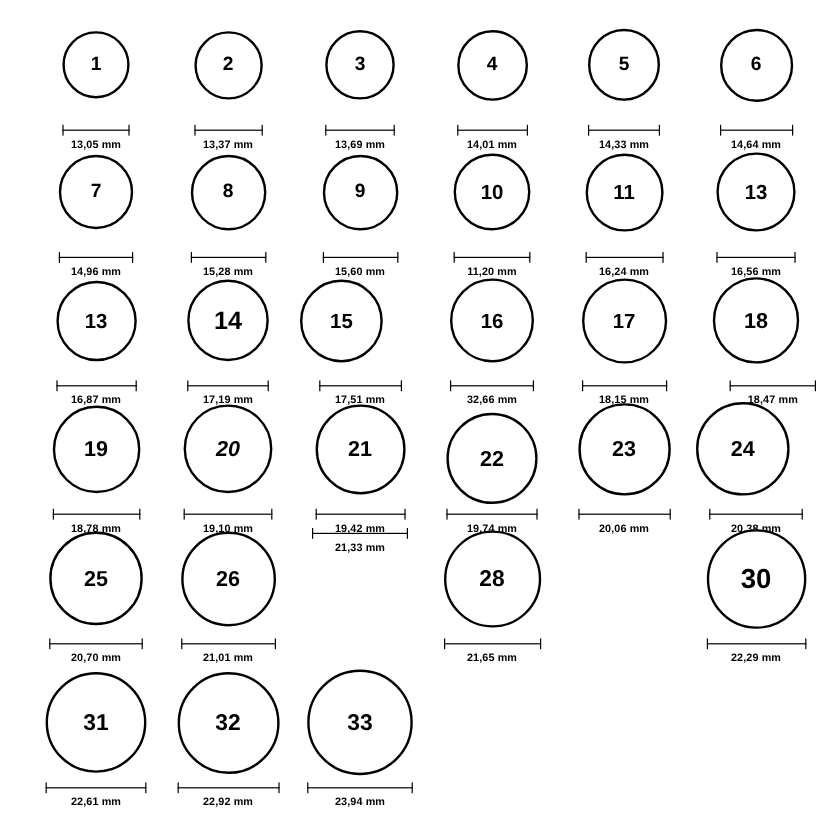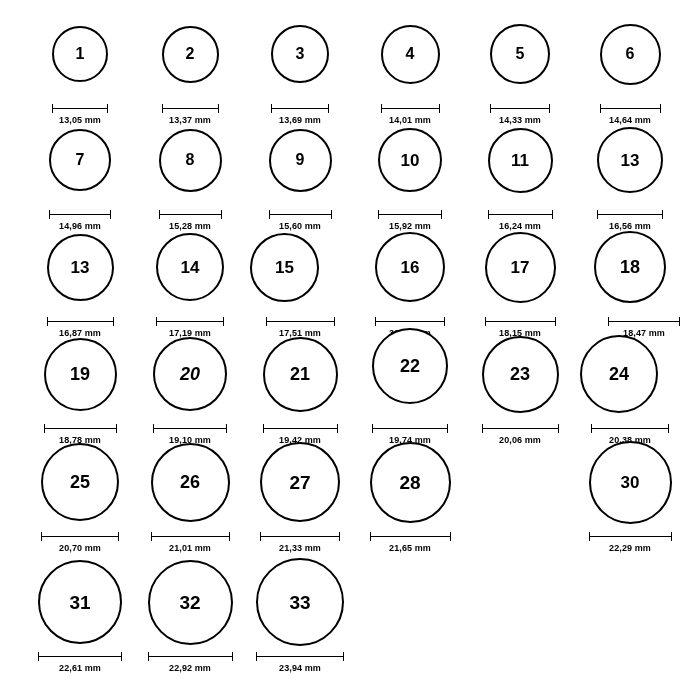--- a/index.html
+++ b/index.html
@@ -219,21 +219,21 @@
         <div class="ring" style="width: 64px; height: 64px; border-color: rgb(0, 0, 0);">
           <span class="ring-number" style="font-size: 17px;">10</span>
         </div>
       </div>
       <div class="dim">
         <div class="arrow" style="width: 64px;">
           <div class="bar"></div>
           <div class="cap left"></div>
           <div class="cap right"></div>
         </div>
-        <div class="dim-label">15,92 mm</div>
+        <div class="dim-label">11,20 mm</div>
       </div>
     </div>
     <div class="cell" style="position: absolute; left: 470px; top: 114px; width: 100px;">
       <div style="height: 92px; display: flex; align-items: center; justify-content: center; width: 100%;">
         <div class="ring" style="width: 65px; height: 65px; border-color: rgb(0, 0, 0);">
           <span class="ring-number" style="font-size: 17px;">11</span>
         </div>
       </div>
       <div class="dim">
         <div class="arrow" style="width: 65px;">
@@ -270,21 +270,21 @@
           <div class="bar"></div>
           <div class="cap left"></div>
           <div class="cap right"></div>
         </div>
         <div class="dim-label">16,87 mm</div>
       </div>
     </div>
     <div class="cell" style="position: absolute; left: 140px; top: 221px; width: 100px;">
       <div style="height: 92px; display: flex; align-items: center; justify-content: center; width: 100%;">
         <div class="ring" style="width: 68px; height: 68px; border-color: rgb(0, 0, 0);">
-          <span class="ring-number" style="font-size: 17px;">14</span>
+          <span class="ring-number" style="font-size: 21px;">14</span>
         </div>
       </div>
       <div class="dim">
         <div class="arrow" style="width: 68px;">
           <div class="bar"></div>
           <div class="cap left"></div>
           <div class="cap right"></div>
         </div>
         <div class="dim-label">17,19 mm</div>
       </div>
@@ -388,21 +388,21 @@
       <div class="dim">
         <div class="arrow" style="width: 75px;">
           <div class="bar"></div>
           <div class="cap left"></div>
           <div class="cap right"></div>
         </div>
         <div class="dim-label">19,42 mm</div>
       </div>
     </div>
     <div class="cell" style="position: absolute; left: 360px; top: 328px; width: 100px;">
-      <div style="height: 92px; display: flex; align-items: flex-start; justify-content: center; width: 100%;">
+      <div style="height: 92px; display: flex; align-items: flex-end; justify-content: center; width: 100%;">
         <div class="ring" style="width: 76px; height: 76px; border-color: rgb(0, 0, 0);">
           <span class="ring-number" style="font-size: 18px;">22</span>
         </div>
       </div>
       <div class="dim">
         <div class="arrow" style="width: 76px;">
           <div class="bar"></div>
           <div class="cap left"></div>
           <div class="cap right"></div>
         </div>
@@ -463,25 +463,20 @@
       <div class="dim">
         <div class="arrow" style="width: 79px;">
           <div class="bar"></div>
           <div class="cap left"></div>
           <div class="cap right"></div>
         </div>
         <div class="dim-label">21,01 mm</div>
       </div>
     </div>
     <div class="cell" style="position: absolute; left: 250px; top: 436px; width: 100px;">
-      <div style="height: 92px; display: flex; align-items: center; justify-content: center; width: 100%;">
-        <div class="ring" style="width: 80px; height: 80px; border-color: rgb(0, 0, 0);">
-          <span class="ring-number" style="font-size: 19px;">27</span>
-        </div>
-      </div>
       <div class="dim">
         <div class="arrow" style="width: 80px;">
           <div class="bar"></div>
           <div class="cap left"></div>
           <div class="cap right"></div>
         </div>
         <div class="dim-label">21,33 mm</div>
       </div>
     </div>
     <div class="cell" style="position: absolute; left: 360px; top: 436px; width: 100px;">
@@ -495,21 +490,21 @@
           <div class="bar"></div>
           <div class="cap left"></div>
           <div class="cap right"></div>
         </div>
         <div class="dim-label">21,65 mm</div>
       </div>
     </div>
     <div class="cell" style="position: absolute; left: 580px; top: 436px; width: 100px;">
       <div style="height: 92px; display: flex; align-items: center; justify-content: center; width: 100%;">
         <div class="ring" style="width: 83px; height: 83px; border-color: rgb(0, 0, 0);">
-          <span class="ring-number" style="font-size: 17px;">30</span>
+          <span class="ring-number" style="font-size: 23px;">30</span>
         </div>
       </div>
       <div class="dim">
         <div class="arrow" style="width: 83px;">
           <div class="bar"></div>
           <div class="cap left"></div>
           <div class="cap right"></div>
         </div>
         <div class="dim-label">22,29 mm</div>
       </div>

